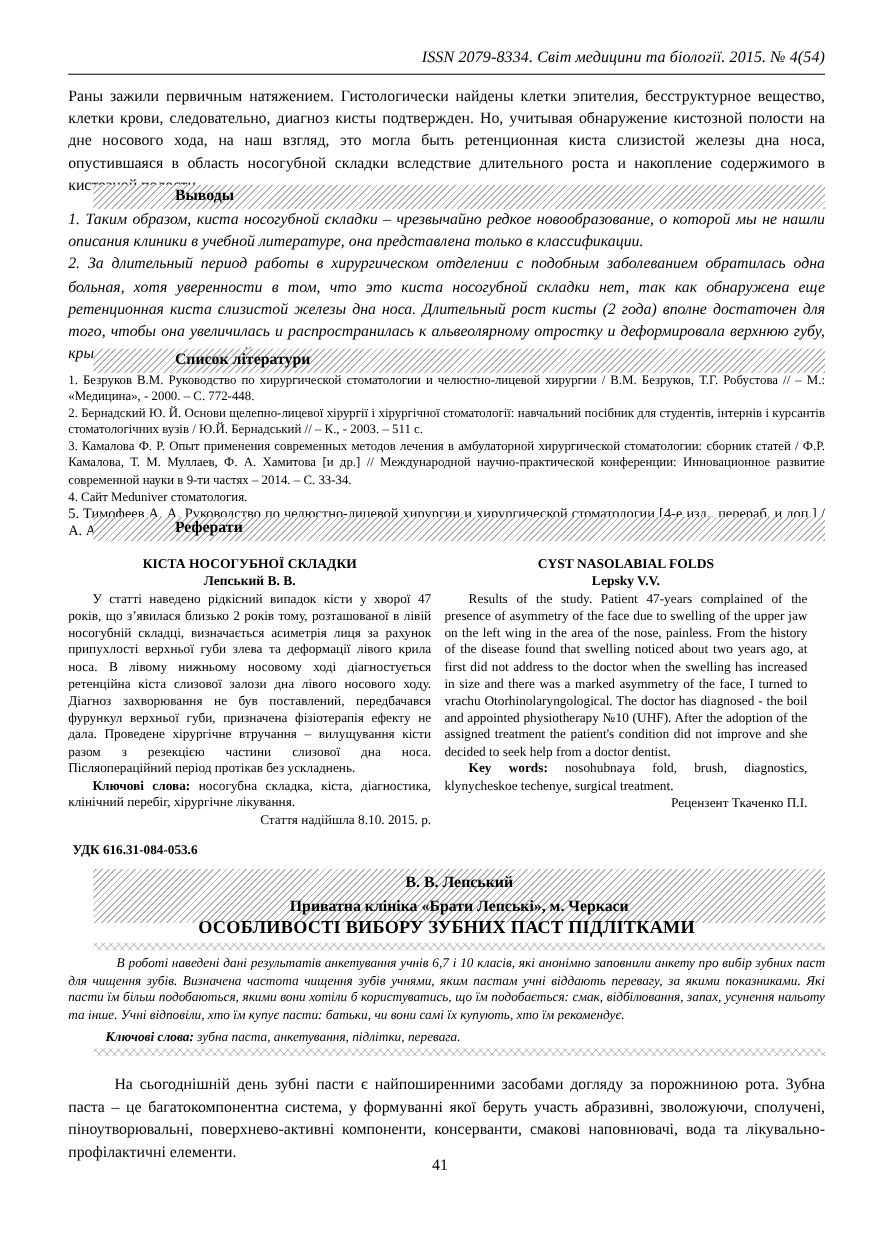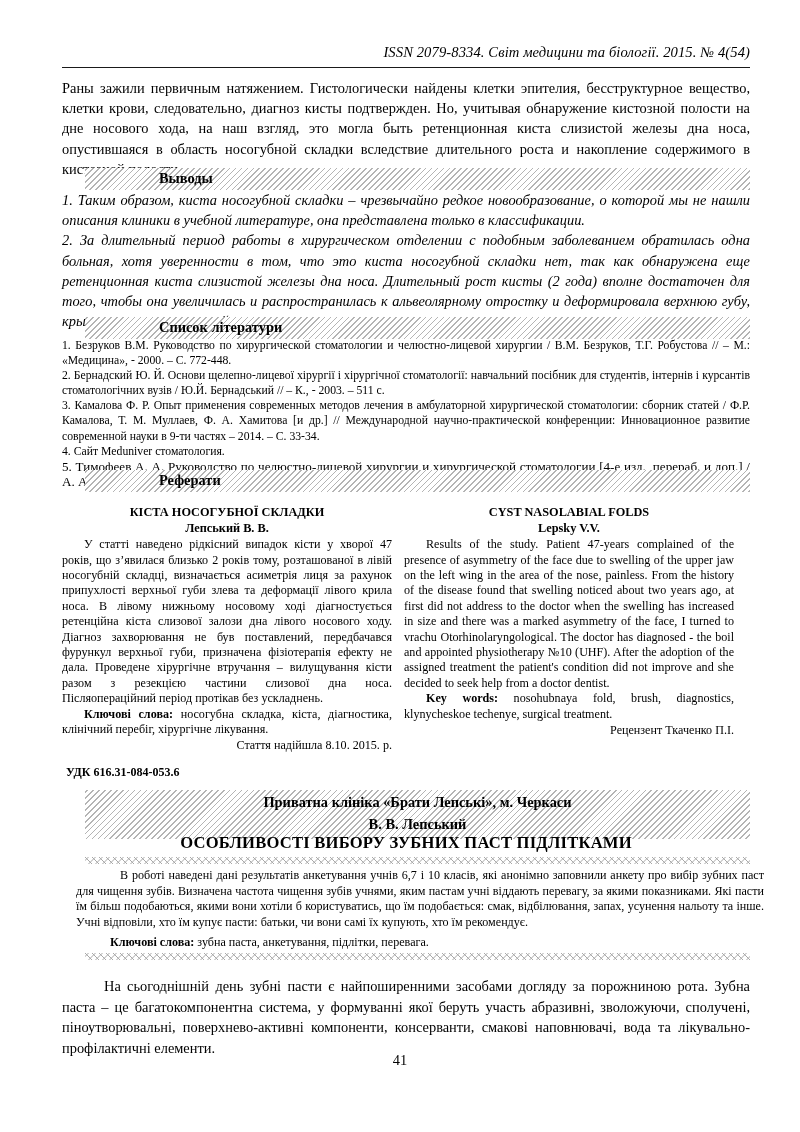--- a/index.html
+++ b/index.html
@@ -158,26 +158,27 @@
     background-image:
       linear-gradient(45deg, transparent 45%, #9a9a9a 45%, #9a9a9a 56%, transparent 56%),
       linear-gradient(-45deg, transparent 45%, #9a9a9a 45%, #9a9a9a 56%, transparent 56%);
     background-position: 0 0, 3.5px 0;
     opacity: .85;
   }
 
   
   .art-abs {
     position: absolute;
-    left: 76px;
+    left: 62px;
     top: 868px;
     width: 688px;
     font-size: 12.1px;
     line-height: 15.5px;
     text-align: justify;
+    font-style: italic;
   }
   .art-abs p { margin: 0; }
   .art-abs .p1 { text-indent: 44px; }
   .art-abs .p2 { text-indent: 34px; margin-top: 5px; }
 
   
   .art-body {
     position: absolute;
     left: 62px;
     top: 976px;
@@ -257,22 +258,22 @@
           <span>nosohubnaya fold, brush, diagnostics, klynycheskoe techenye, surgical treatment.</span>
         </div>
         <div class="abs-foot">Рецензент Ткаченко П.І.</div>
       </div>
     </div>
   </div>
 
   <div class="udc">УДК 616.31-084-053.6</div>
 
   <div class="band center" style="top:790px; padding:2px 0 3px 0;">
+    <div class="band-txt">В. В. Лепський</div>
     <div class="band-txt">Приватна клініка «Брати Лепські», м. Черкаси</div>
-    <div class="band-txt">В. В. Лепський</div>
   </div>
 
   <div class="art-title">ОСОБЛИВОСТІ ВИБОРУ ЗУБНИХ ПАСТ ПІДЛІТКАМИ</div>
 
   <div class="wavy" style="top:857px;"></div>
 
   <div class="art-abs">
     <p class="p1">В роботі наведені дані результатів анкетування учнів 6,7  і 10 класів, які анонімно заповнили анкету про вибір зубних паст для чищення зубів. Визначена частота чищення зубів учнями, яким пастам учні віддають перевагу, за якими показниками. Які пасти їм більш подобаються, якими вони хотіли б користуватись, що їм подобається: смак, відбілювання, запах, усунення нальоту та інше. Учні відповіли, хто їм купує пасти: батьки, чи вони самі їх купують, хто їм рекомендує.</p>
     <p class="p2">
       <b>Ключові слова:</b>

